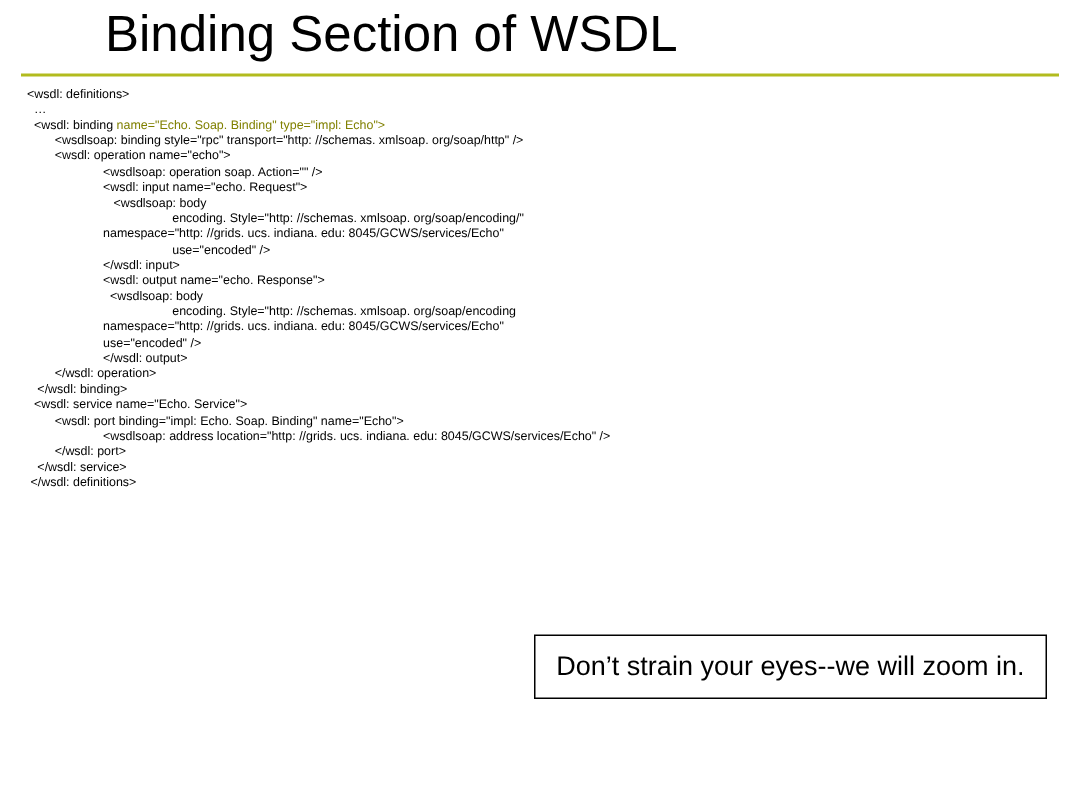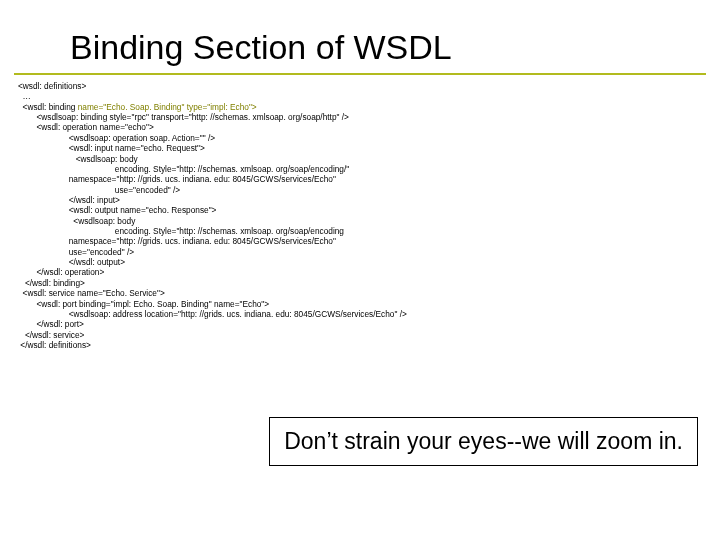--- a/index.html
+++ b/index.html
@@ -15,41 +15,41 @@
   .slide {
     width: 720px;
     height: 540px;
     position: relative;
     box-sizing: border-box;
   }
   .title {
     font-size: 34px;
     font-weight: normal;
     color: #000;
-    padding: 28px 40px 6px 56px;
+    padding: 4px 40px 6px 56px;
     border-bottom: 2px solid #b2bb1e;
     margin: 0 14px 0 14px;
   }
   .code-block {
     font-size: 8.3px;
     line-height: 1.25;
     font-weight: normal;
     color: #000;
     padding: 6px 18px 0 18px;
     white-space: pre;
     font-family: Arial, sans-serif;
   }
   .olive { color: #808000; }
   .caption-box {
     position: absolute;
     right: 22px;
     bottom: 74px;
     border: 1px solid #000;
     padding: 10px 14px;
-    font-size: 23px;
+    font-size: 18px;
     background: #fff;
   }
 </style>
 </head>
 <body>
 <div class="slide">
 
 <h1 class="title">Binding Section of WSDL</h1>
 
 <div class="code-block"><span>&lt;wsdl: definitions&gt;</span>

